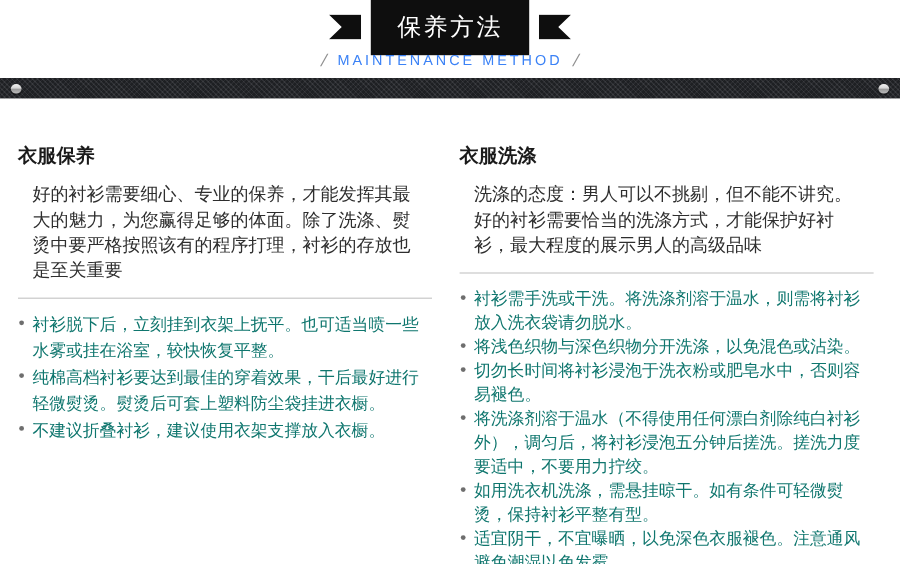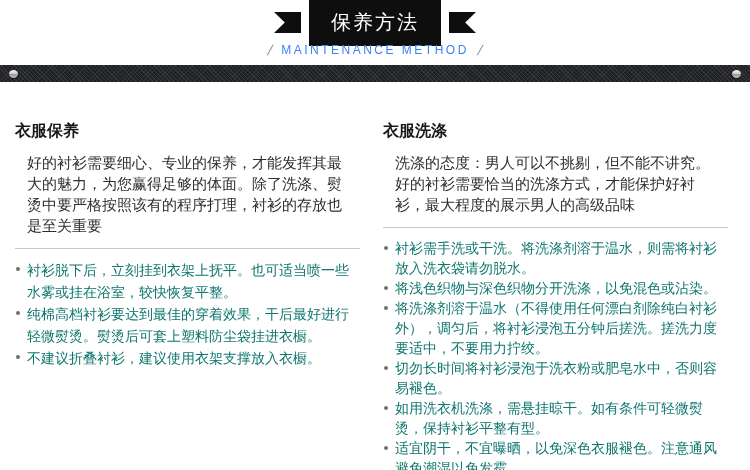--- a/index.html
+++ b/index.html
@@ -174,21 +174,21 @@
         </ul>
     </section>
 
     <section class="col col-right">
       <h3 class="col-title">衣服洗涤</h3>
       <p class="col-intro">洗涤的态度：男人可以不挑剔，但不能不讲究。好的衬衫需要恰当的洗涤方式，才能保护好衬衫，最大程度的展示男人的高级品味</p>
       <hr class="divider">
       <ul class="bullets">
           <li><span>衬衫需手洗或干洗。将洗涤剂溶于温水，则需将衬衫放入洗衣袋请勿脱水。</span></li>
           <li><span>将浅色织物与深色织物分开洗涤，以免混色或沾染。</span></li>
+          <li><span>切勿长时间将衬衫浸泡于洗衣粉或肥皂水中，否则容易褪色。</span></li>
           <li><span>将洗涤剂溶于温水（不得使用任何漂白剂除纯白衬衫外），调匀后，将衬衫浸泡五分钟后搓洗。搓洗力度要适中，不要用力拧绞。</span></li>
-          <li><span>切勿长时间将衬衫浸泡于洗衣粉或肥皂水中，否则容易褪色。</span></li>
           <li><span>如用洗衣机洗涤，需悬挂晾干。如有条件可轻微熨烫，保持衬衫平整有型。</span></li>
           <li><span>适宜阴干，不宜曝晒，以免深色衣服褪色。注意通风避免潮湿以免发霉。</span></li>
         </ul>
     </section>
 
   </div>
 </div>
 
 </body></html>

